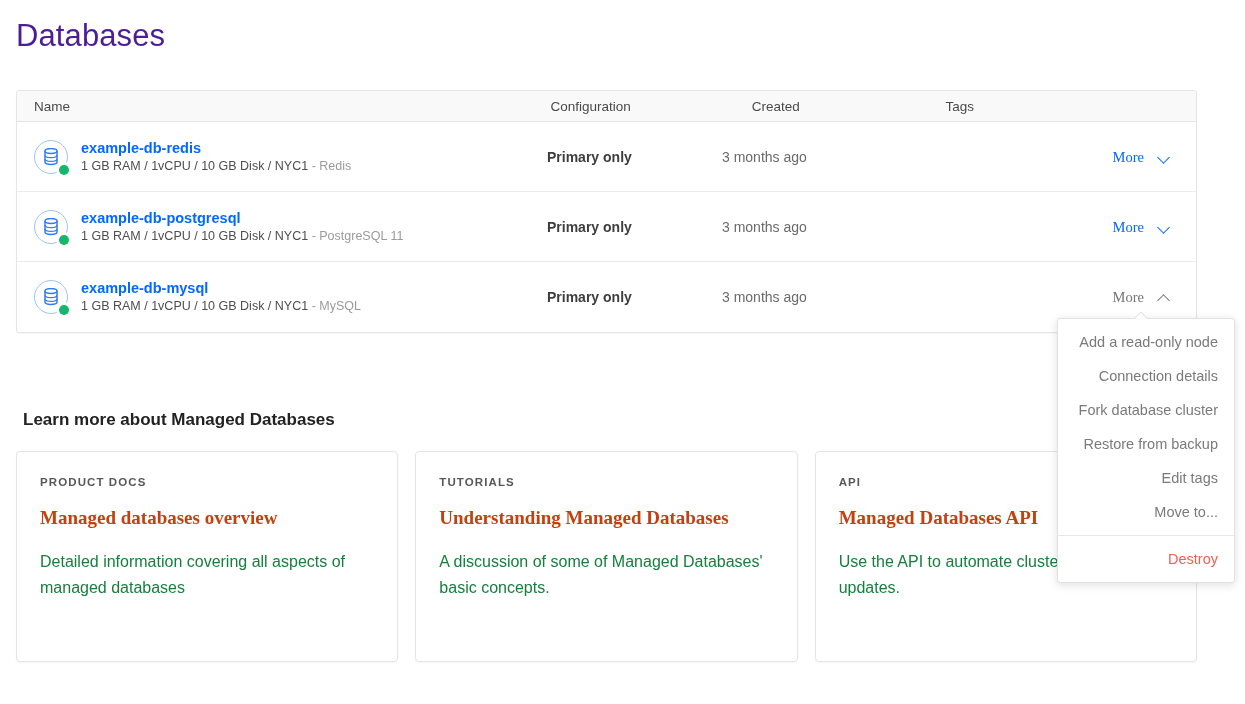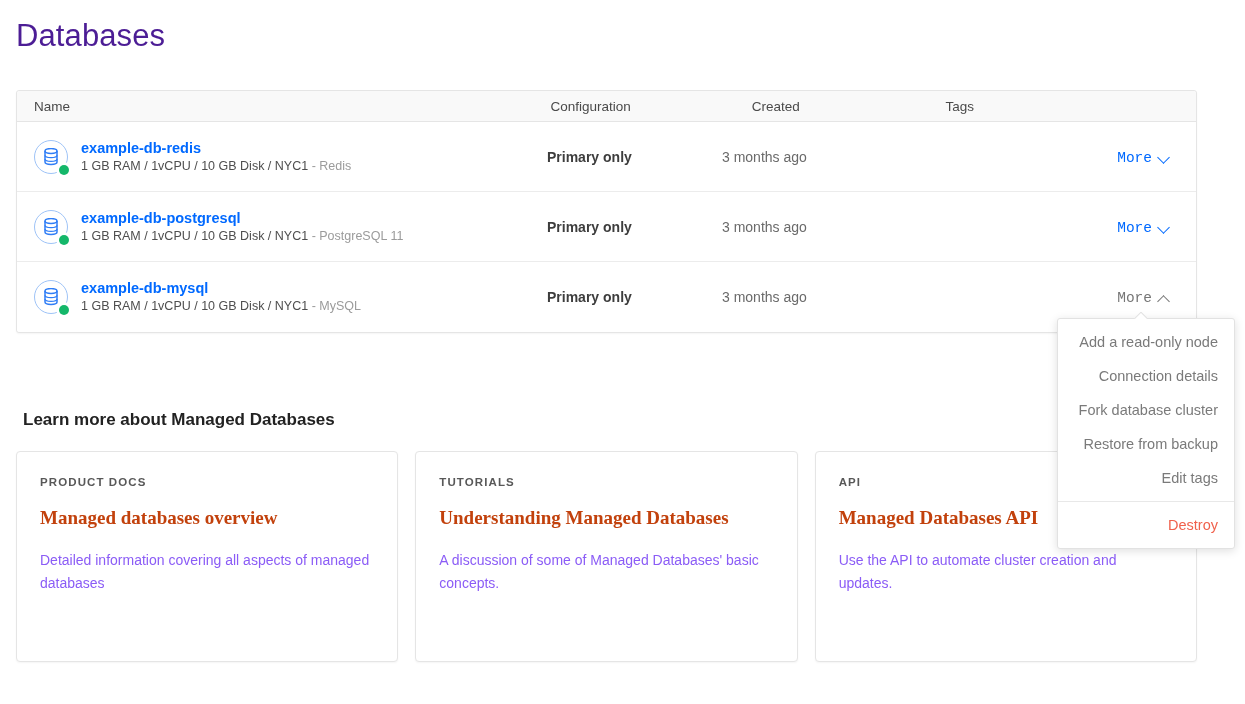--- a/index.html
+++ b/index.html
@@ -119,28 +119,28 @@
   }
   .db-sub { font-size: 12.5px; color: #4e4e4e; white-space: nowrap; }
   .db-sub .engine { color: #9b9b9b; }
 
   .cell-config { font-size: 14px; font-weight: bold; color: #3d3d3d; }
   .cell-created{ font-size: 14px; color: #6a6a6a; }
 
   .more-btn {
     display: inline-flex;
     align-items: center;
-    gap: 7px;
+    gap: 15px;
     font-size: 14.5px;
     color: #0069ff;
     cursor: pointer;
     background: none;
     border: none;
     padding: 0;
-    font-family: Liberation Mono, monospace;
+    font-family: Liberation Serif, serif;
   }
   .more-btn.open { color: #767676; }
   .more-btn .chev {
     display: inline-block;
     width: 11px;
     height: 11px;
     position: relative;
   }
   .more-btn .chev::before {
     content: "";
@@ -249,22 +249,22 @@
     display: block;
     font-size: 19px;
     font-weight: bold;
     color: #c2410c;
     text-decoration: none;
     line-height: 1.52;
     margin-bottom: 16px;
     font-family: Liberation Serif, serif;
   }
   .card-desc {
-    font-size: 14px;
-    color: #8b5cf6;
+    font-size: 16px;
+    color: #15803d;
     line-height: 1.62;
   }
 </style>
 </head>
 <body>
 
 <div class="page-title">Databases</div>
 
 <div class="table-wrap">
   <div class="thead">
@@ -360,20 +360,21 @@
   </div>
 </div>
 
 <div class="dropdown">
   <span class="caret"></span>
   <button class="menu-item">Add a read-only node</button>
   <button class="menu-item">Connection details</button>
   <button class="menu-item">Fork database cluster</button>
   <button class="menu-item">Restore from backup</button>
   <button class="menu-item">Edit tags</button>
+  <button class="menu-item">Move to...</button>
   <div class="menu-sep"></div>
   <button class="menu-item danger">Destroy</button>
 </div>
 
 <div class="learn-heading">Learn more about Managed Databases</div>
 
 <div class="cards">
   <div class="card">
     <div class="card-eyebrow">PRODUCT DOCS</div>
     <a class="card-link" href="#">Managed databases overview</a>

